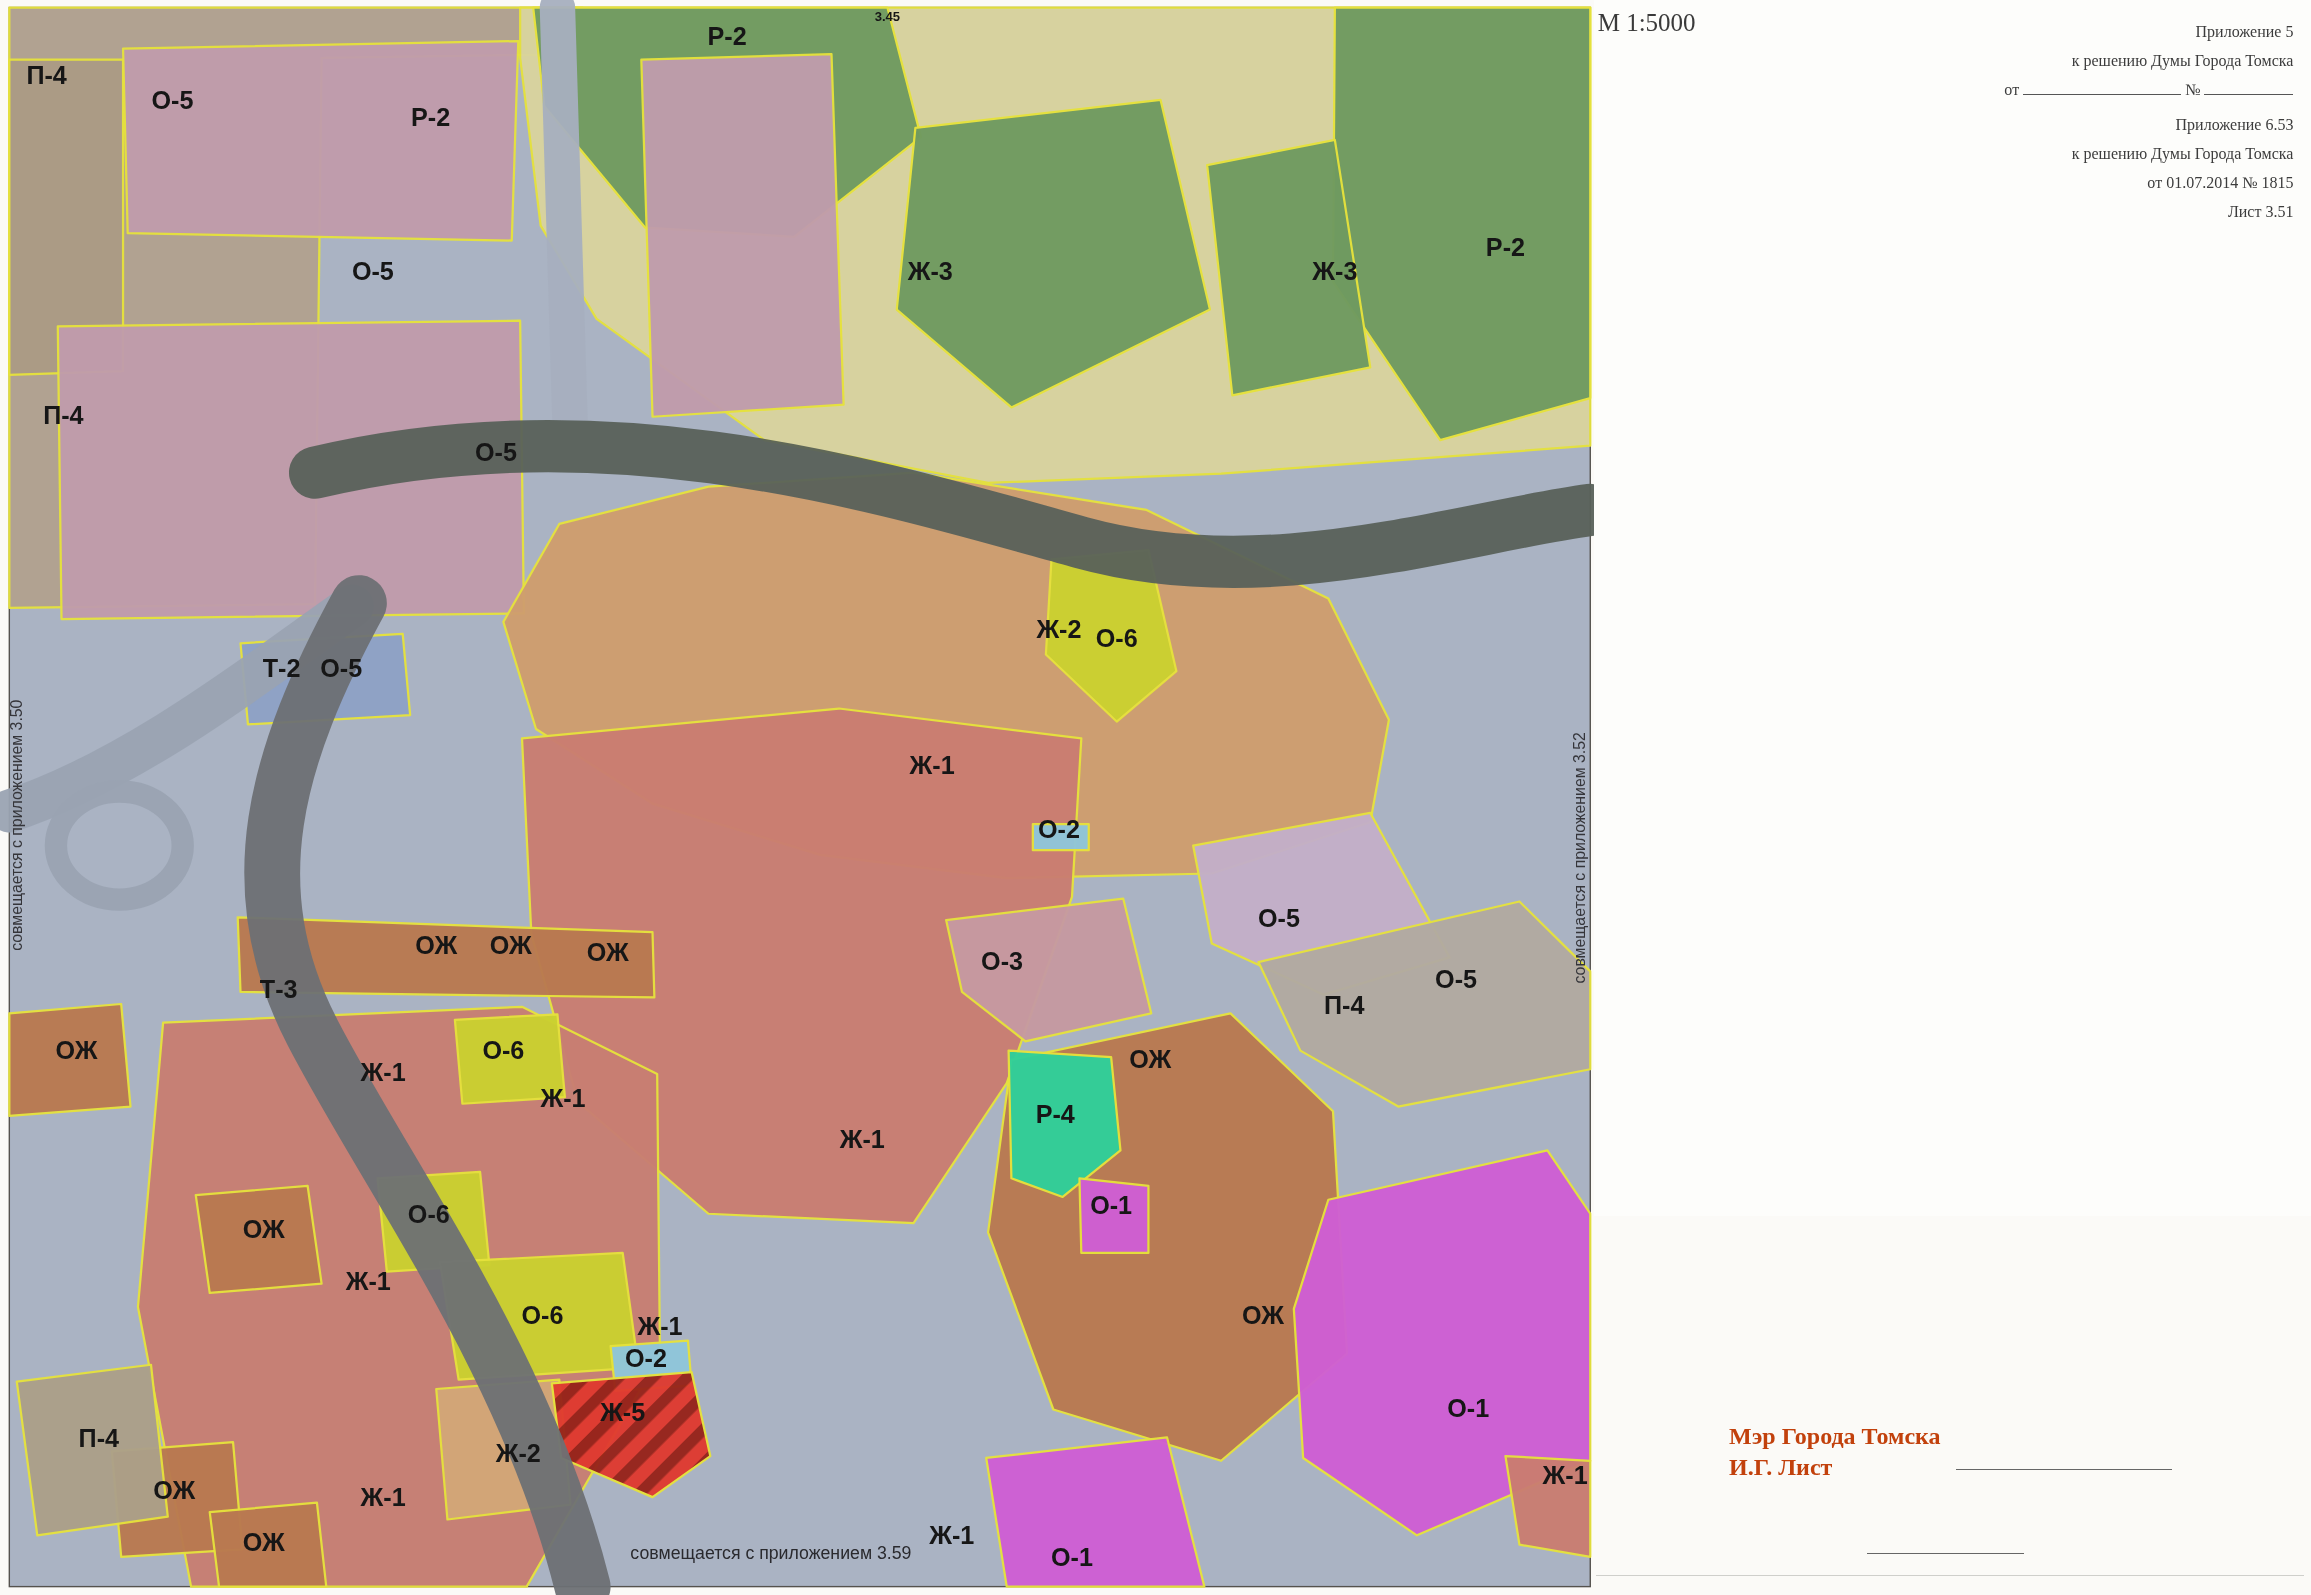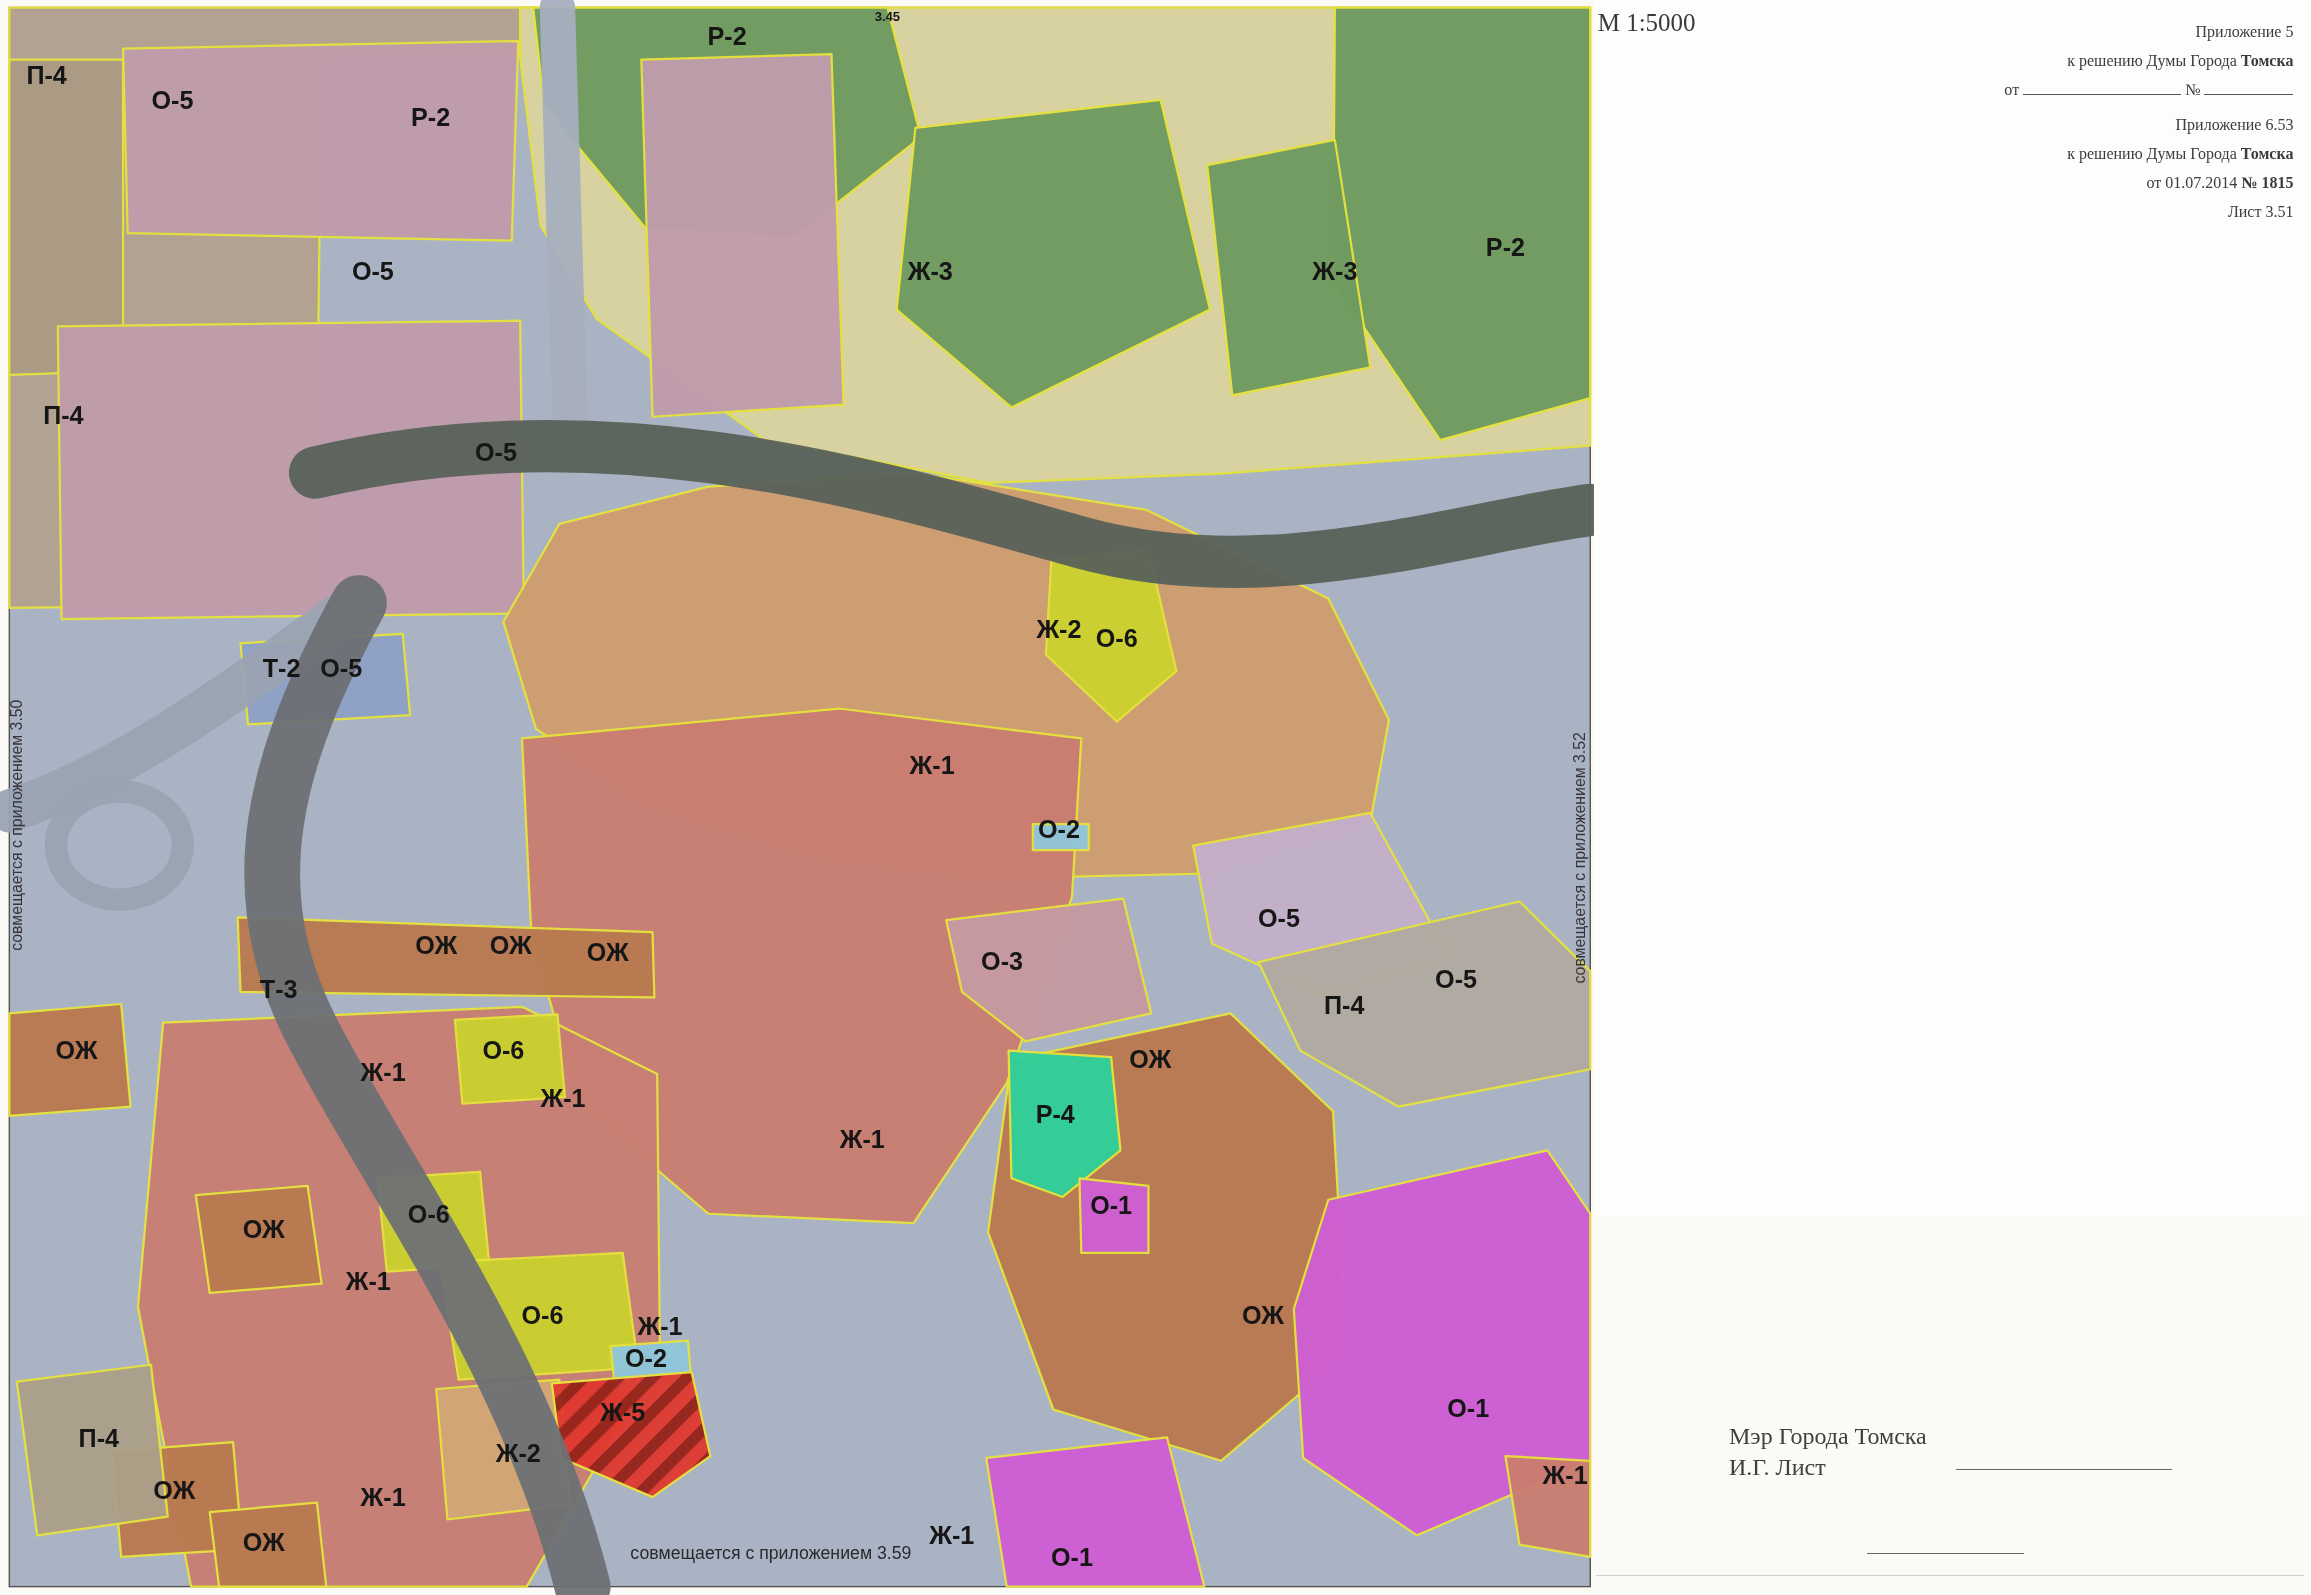--- a/index.html
+++ b/index.html
@@ -4,26 +4,26 @@
 <style>
   html,body{margin:0;padding:0;}
   body{width:2312px;height:1596px;position:relative;background:#fbfaf7;
        font-family:"Liberation Sans",sans-serif;overflow:hidden;}
   #map-wrap{position:absolute;left:0;top:0;width:1594px;height:1596px;}
   #map-svg{position:absolute;left:0;top:0;}
   
   #panel{position:absolute;left:1594px;top:0;width:718px;height:1216px;background:#fdfdfb;}
   .hdr{position:absolute;right:18.6px;text-align:right;font-family:"Liberation Serif",serif;
        color:#3c3c3c;font-size:16px;line-height:29px;}
-  .hdr b{font-weight:bold;}
+  .hdr b{font-weight:normal;}
   .hdr .ul{display:inline-block;border-bottom:1.4px solid #555;width:158px;height:17px;}
   .hdr .ul2{display:inline-block;border-bottom:1.4px solid #555;width:89px;height:17px;}
   #scale{position:absolute;left:1598px;top:9.3px;font-family:"Liberation Serif",serif;
          font-size:25px;color:#3a3a3a;}
-  .sig{position:absolute;font-family:"Liberation Serif",serif;color:#404040;}
+  .sig{position:absolute;font-family:"Liberation Serif",serif;color:#c2410c;font-weight:bold;}
   .sigline{position:absolute;border-bottom:1.5px solid #666;}
   .frame-b{position:absolute;left:1596px;top:1575px;width:708px;border-bottom:1.4px solid #cfcfcb;}
 </style>
 </head>
 <body>
 
 <div id="map-wrap">
   <svg id="map-svg" width="1594" height="1596" viewBox="0 0 1710 1712">
       <defs>
         <pattern id="hatch" width="26" height="26" patternUnits="userSpaceOnUse" patternTransform="rotate(45)">

